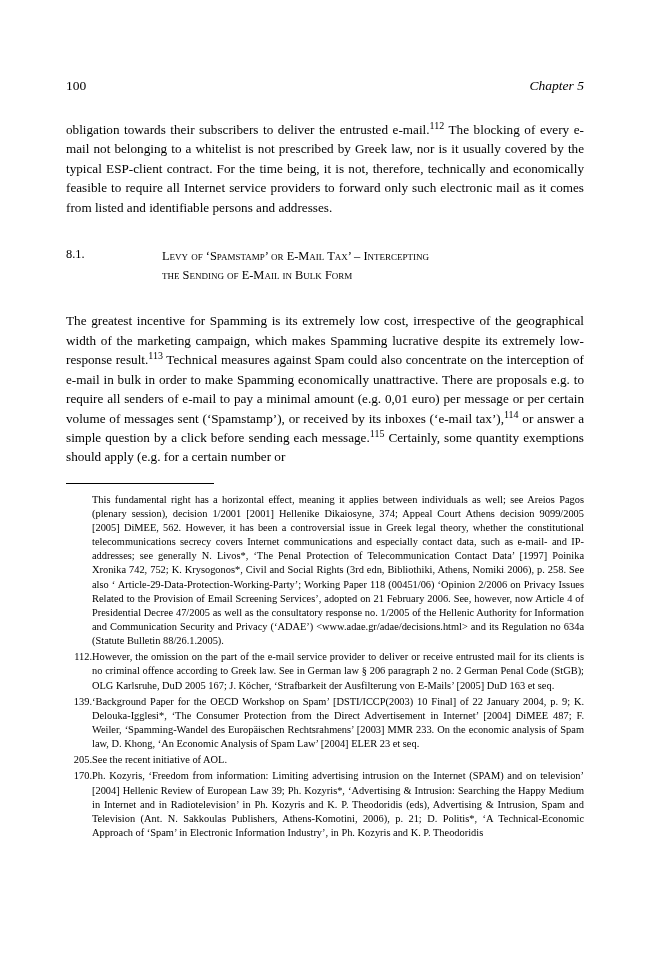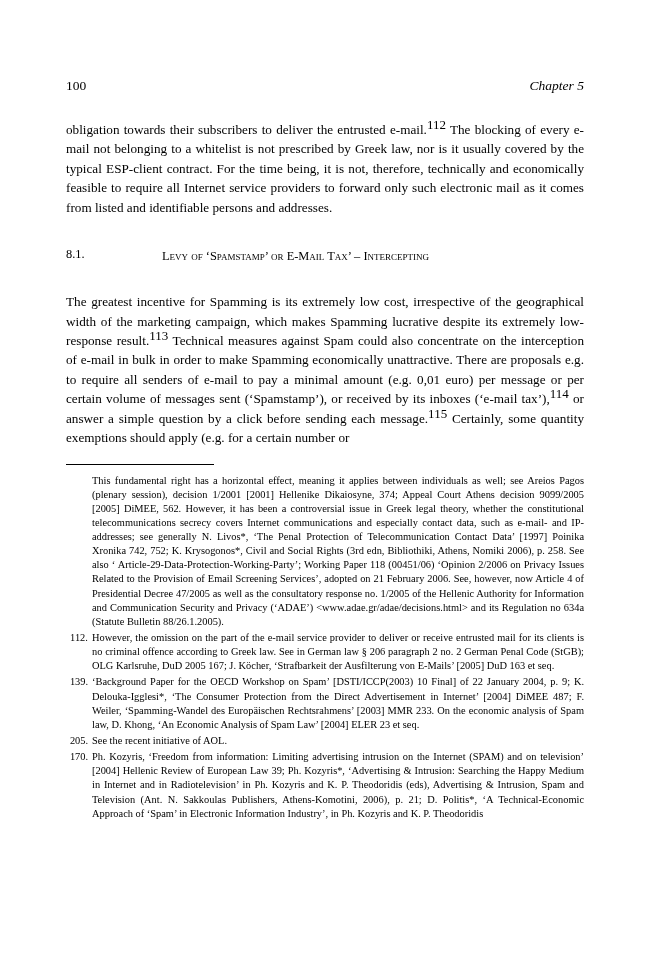--- a/index.html
+++ b/index.html
@@ -40,21 +40,21 @@
     line-height: 1.47;
     text-align: justify;
     text-justify: inter-word;
     hyphens: manual;
   }
   .body-text p {
     margin: 0;
     text-indent: 0;
   }
   sup {
-    font-size: 13px;
+    font-size: 10px;
     vertical-align: super;
     line-height: 0;
   }
   .section-head {
     display: flex;
     margin-top: 30px;
     margin-bottom: 26px;
     font-size: 12.4px;
   }
   .section-head .num {
@@ -79,21 +79,21 @@
     line-height: 1.36;
     text-align: justify;
   }
   .fn {
     display: flex;
     margin-bottom: 2px;
   }
   .fn .marker {
     flex: 0 0 26px;
     width: 26px;
-    text-align: center;
+    text-align: right;
   }
   .fn.nomarker .marker {
     flex: 0 0 26px;
   }
   .fn .fn-body {
     flex: 1 1 auto;
   }
 </style>
 </head>
 <body>
@@ -108,20 +108,21 @@
   <div class="body-text">
     <p>
       <span>obligation towards their subscribers to deliver the entrusted e-mail.</span><sup>112</sup><span> The blocking of every e-mail not belonging to a whitelist is not prescribed by Greek law, nor is it usually covered by the typical ESP-client contract. For the time being, it is not, therefore, technically and economically feasible to require all Internet service providers to forward only such electronic mail as it comes from listed and identifiable persons and addresses.</span>
     </p>
   </div>
 
   <div class="section-head">
     <div class="num">8.1.</div>
     <div class="title">
       <div class="sc">Levy of ‘Spamstamp’ or E-Mail Tax’ – Intercepting</div>
+      <div class="sc">the Sending of E-Mail in Bulk Form</div>
     </div>
   </div>
 
   <div class="body-text">
     <p>
       <span>The greatest incentive for Spamming is its extremely low cost, irrespective of the geographical width of the marketing campaign, which makes Spamming lucrative despite its extremely low-response result.</span><sup>113</sup><span> Technical measures against Spam could also concentrate on the interception of e-mail in bulk in order to make Spamming economically unattractive. There are proposals e.g. to require all senders of e-mail to pay a minimal amount (e.g. 0,01 euro) per message or per certain volume of messages sent (‘Spamstamp’), or received by its inboxes (‘e-mail tax’),</span><sup>114</sup><span> or answer a simple question by a click before sending each message.</span><sup>115</sup><span> Certainly, some quantity exemptions should apply (e.g. for a certain number or</span>
     </p>
   </div>
 
   <div class="footnote-rule"></div>

